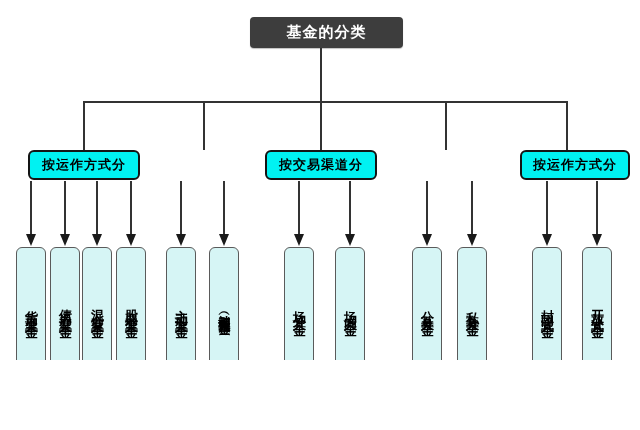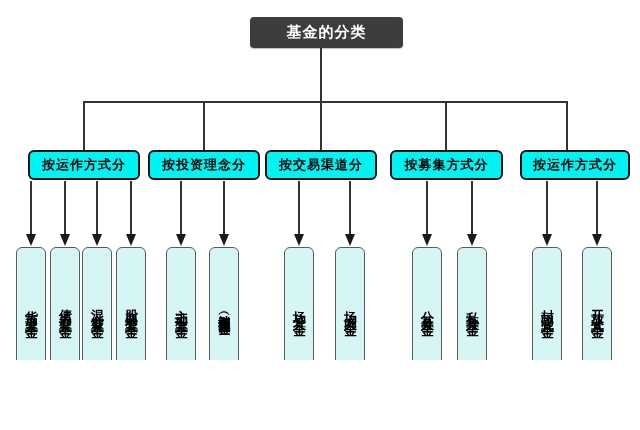--- a/index.html
+++ b/index.html
@@ -93,23 +93,21 @@
 
   <div class="hline" style="left:83px; top:101px; width:485px;"></div>
 
   <div class="vline" style="left:83px;  top:102px; height:48px;"></div>
   <div class="vline" style="left:203px; top:102px; height:48px;"></div>
   <div class="vline" style="left:320px; top:102px; height:48px;"></div>
   <div class="vline" style="left:445px; top:102px; height:48px;"></div>
   <div class="vline" style="left:566px; top:102px; height:48px;"></div>
 
   <div class="cat-node" style="left:28px;  width:112px;">按运作方式分</div>
-  <div class="cat-node" style="left:148px; width:112px;">按投资理念分</div>
   <div class="cat-node" style="left:265px; width:112px;text-align:right;">按交易渠道分</div>
-  <div class="cat-node" style="left:390px; width:113px;">按募集方式分</div>
   <div class="cat-node" style="left:520px; width:110px;text-align:right;">按运作方式分</div>
 
   <div class="vline" style="left:30px;  top:181px; height:54px;"></div>
   <div class="vline" style="left:64px;  top:181px; height:54px;"></div>
   <div class="vline" style="left:96px;  top:181px; height:54px;"></div>
   <div class="vline" style="left:130px; top:181px; height:54px;"></div>
   <div class="vline" style="left:180px; top:181px; height:54px;"></div>
   <div class="vline" style="left:223px; top:181px; height:54px;"></div>
   <div class="vline" style="left:298px; top:181px; height:54px;"></div>
   <div class="vline" style="left:349px; top:181px; height:54px;"></div>

